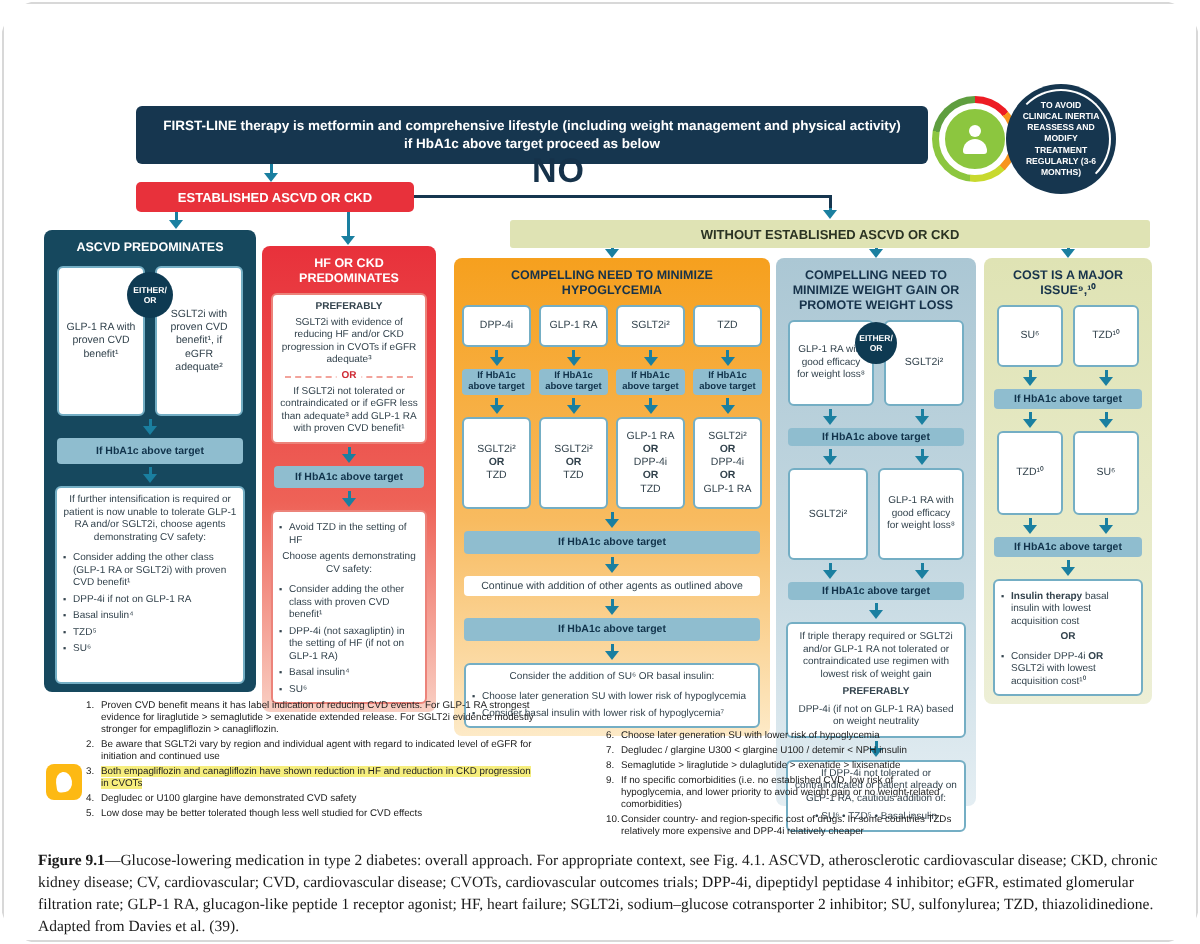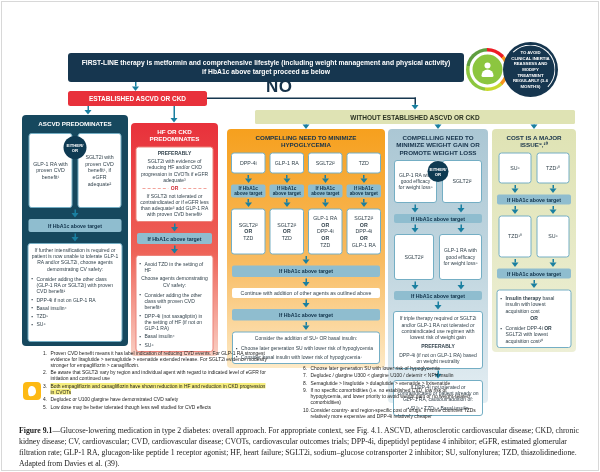--- a/index.html
+++ b/index.html
@@ -1,16 +1,16 @@
 <!DOCTYPE html>
 <html><head>
 <meta charset="utf-8">
 <style>
   html,body{margin:0;padding:0;background:#fff;}
-  .stage{position:relative;width:600px;height:472px;overflow:hidden;background:#fff;}
+  .stage{position:relative;width:600px;height:472px;overflow:hidden;background:#fff;border-radius:22px;}
   .scale{position:absolute;left:0;top:0;width:1200px;height:944px;transform:scale(.5);transform-origin:0 0;
          font-family:"Liberation Sans",sans-serif;background:#fff;color:#222;}
   .frame{position:absolute;inset:2px;border:2px solid #d8d8d8;pointer-events:none;}
 
   
   .firstline{position:absolute;left:136px;top:106px;width:792px;height:58px;background:#16364f;border-radius:6px;
              color:#fff;font-weight:bold;font-size:13.5px;line-height:1.3;text-align:center;
              display:flex;flex-direction:column;justify-content:center;padding:4px 14px;box-sizing:border-box;}
   .estab{position:absolute;left:136px;top:182px;width:278px;height:30px;background:#e8313b;border-radius:5px;
          color:#fff;font-weight:bold;font-size:13px;display:flex;align-items:center;justify-content:center;}

